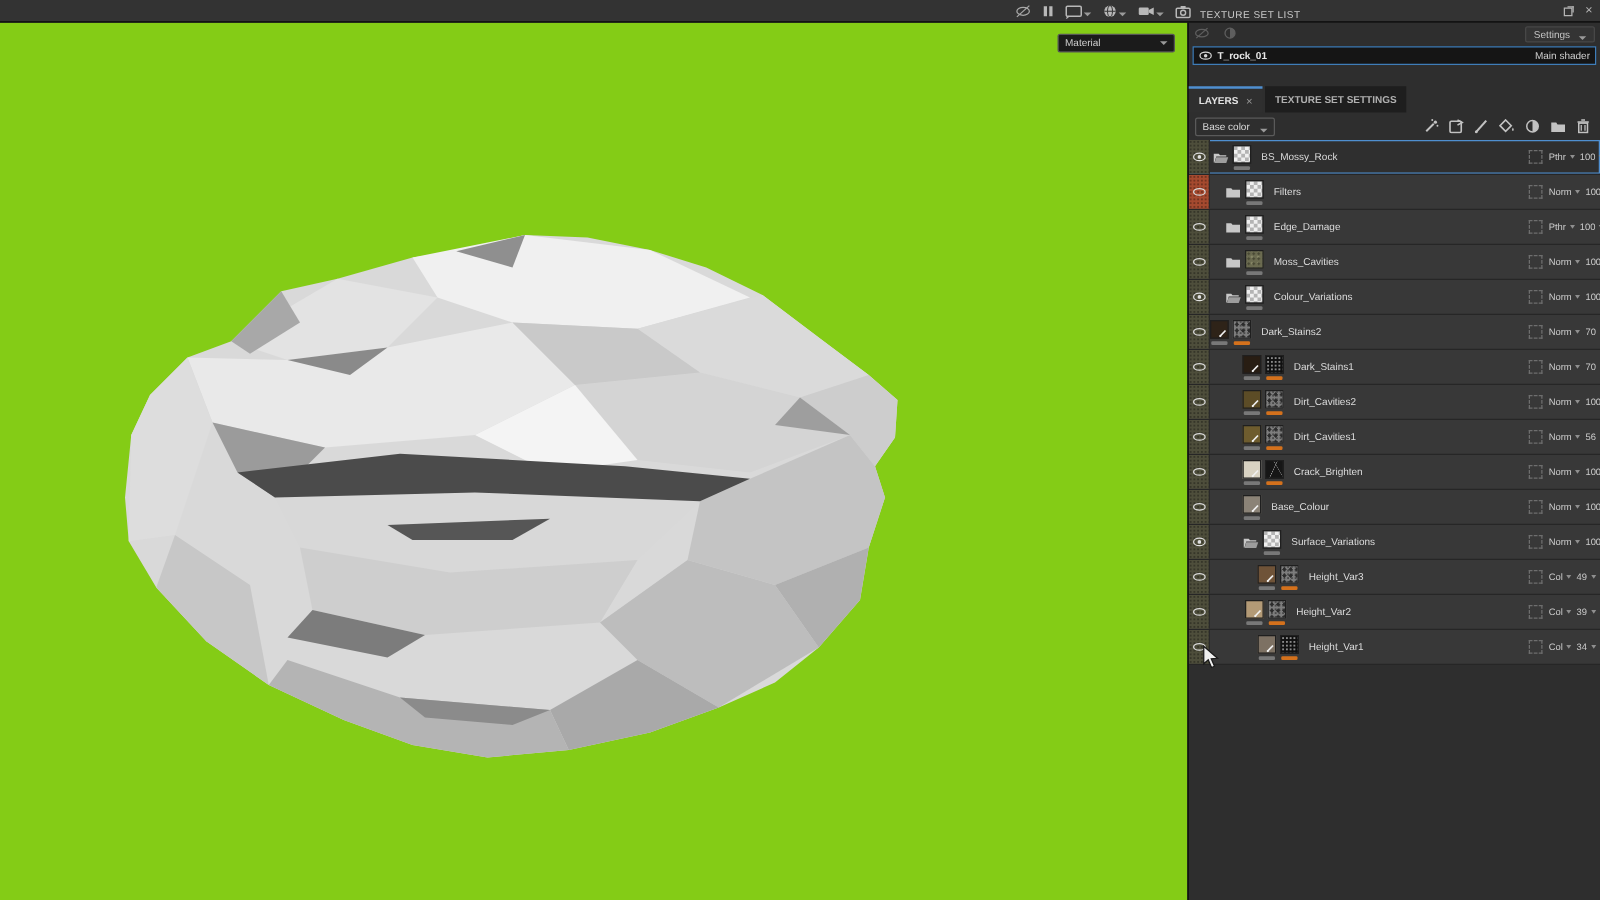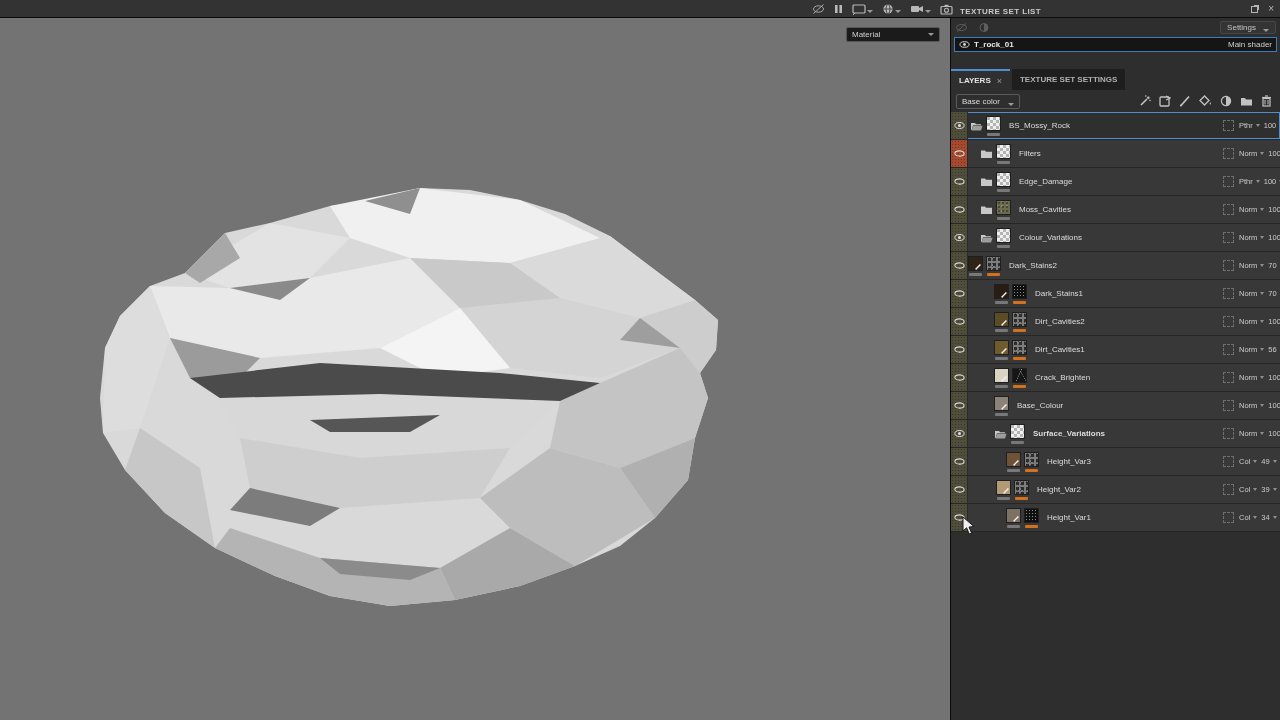--- a/index.html
+++ b/index.html
@@ -3,28 +3,28 @@
 <meta charset="utf-8">
 <style>
   * { box-sizing: border-box; margin: 0; padding: 0; }
   html,body { width:1280px; height:720px; background:#0f0f0f; font-family:"Liberation Sans",sans-serif; overflow:hidden; position:relative; }
 
   
   .topbar { position:absolute; top:0; left:0; width:1280px; height:18px; background:#333333; border-bottom:1px solid #0a0a0a; z-index:5; }
   .topbar-icons { position:absolute; left:812px; top:0; height:18px; display:flex; align-items:center; gap:9px; }
   .tb-icon { display:flex; align-items:center; gap:1px; cursor:pointer; }
   .tb-caret { width:0; height:0; border-left:3px solid transparent; border-right:3px solid transparent; border-top:3px solid #9a9a9a; margin-top:4px; }
-  .panel-title { position:absolute; left:960px; top:0; height:22px; display:flex; align-items:center; font-size:8px; font-weight:bold; letter-spacing:.4px; color:#c9c9c9; }
+  .panel-title { position:absolute; left:960px; top:0; height:22px; display:flex; align-items:center; font-size:8px; font-weight:normal; letter-spacing:.4px; color:#c9c9c9; }
   .win-controls { position:absolute; right:6px; top:0; height:18px; display:flex; align-items:center; gap:10px; color:#b5b5b5; }
   .float-box { width:7px; height:7px; border:1px solid #b5b5b5; position:relative; }
   .float-box:after { content:""; position:absolute; right:-2px; top:-2px; width:4px; height:4px; border-top:1px solid #b5b5b5; border-right:1px solid #b5b5b5; }
   .close-x { font-size:10px; line-height:10px; cursor:pointer; }
 
   
-  .viewport { position:absolute; top:18px; left:0; width:950px; height:702px; background:#737373; }
+  .viewport { position:absolute; top:18px; left:0; width:950px; height:702px; background:#84cc16; }
   .shader-select { position:absolute; top:9px; right:10px; width:94px; height:15px; background:#1b1b1b; border:1px solid #565656; border-radius:2px; display:flex; align-items:center; padding:0 5px; color:#cfcfcf; font-size:8px; cursor:pointer; }
   .shader-select .caret { margin-left:auto; width:0; height:0; border-left:3px solid transparent; border-right:3px solid transparent; border-top:3px solid #9a9a9a; }
   .rock-svg { position:absolute; left:80px; top:150px; }
 
   
   .panel { position:absolute; top:18px; left:950px; width:330px; height:702px; background:#2e2e2e; border-left:1px solid #0b0b0b; }
   .ts-toolbar { position:absolute; top:2px; left:4px; right:4px; height:15px; display:flex; align-items:center; gap:10px; }
   .dim-icon { opacity:.45; }
   .settings-btn { margin-left:auto; display:flex; align-items:flex-end; gap:7px; border:1px solid #474747; background:#343434; border-radius:2px; padding:1px 6px; font-size:8px; color:#c5c5c5; cursor:pointer; }
   .settings-btn .caret { width:0; height:0; border-left:3px solid transparent; border-right:3px solid transparent; border-top:3px solid #9a9a9a; }
@@ -646,21 +646,21 @@
           </span>
         </div>
       </div>
       <div class="layer-row">
         <div class="eye-strip">
           <svg width="11" height="9" viewBox="0 0 11 9">
             <ellipse cx="5.5" cy="4.5" rx="4.6" ry="3" fill="none" stroke="#e0e0e0" stroke-width="1"></ellipse>
             <circle cx="5.5" cy="4.5" r="1.5" fill="#e0e0e0"></circle>
           </svg>
         </div>
-        <div class="row-body" style="padding-left: 26px; font-weight: bold;">
+        <div class="row-body" style="padding-left: 26px;">
           <span class="folder-ic">
             <svg width="13" height="10" viewBox="0 0 13 10">
               <path d="M1 2 L5 2 L6 3.2 L11 3.2 L11 4.2 L3 4.2 L1.6 9 L1 9 Z" fill="#c8c8c8"></path>
               <path d="M3 4.8 L12.6 4.8 L11 9.4 L1.6 9.4 Z" fill="#9d9d9d"></path>
             </svg>
           </span>
           <span class="thumb-stack">
             <span class="thumb checker"></span>
             <span class="chan-bar gray"></span>
           </span>

